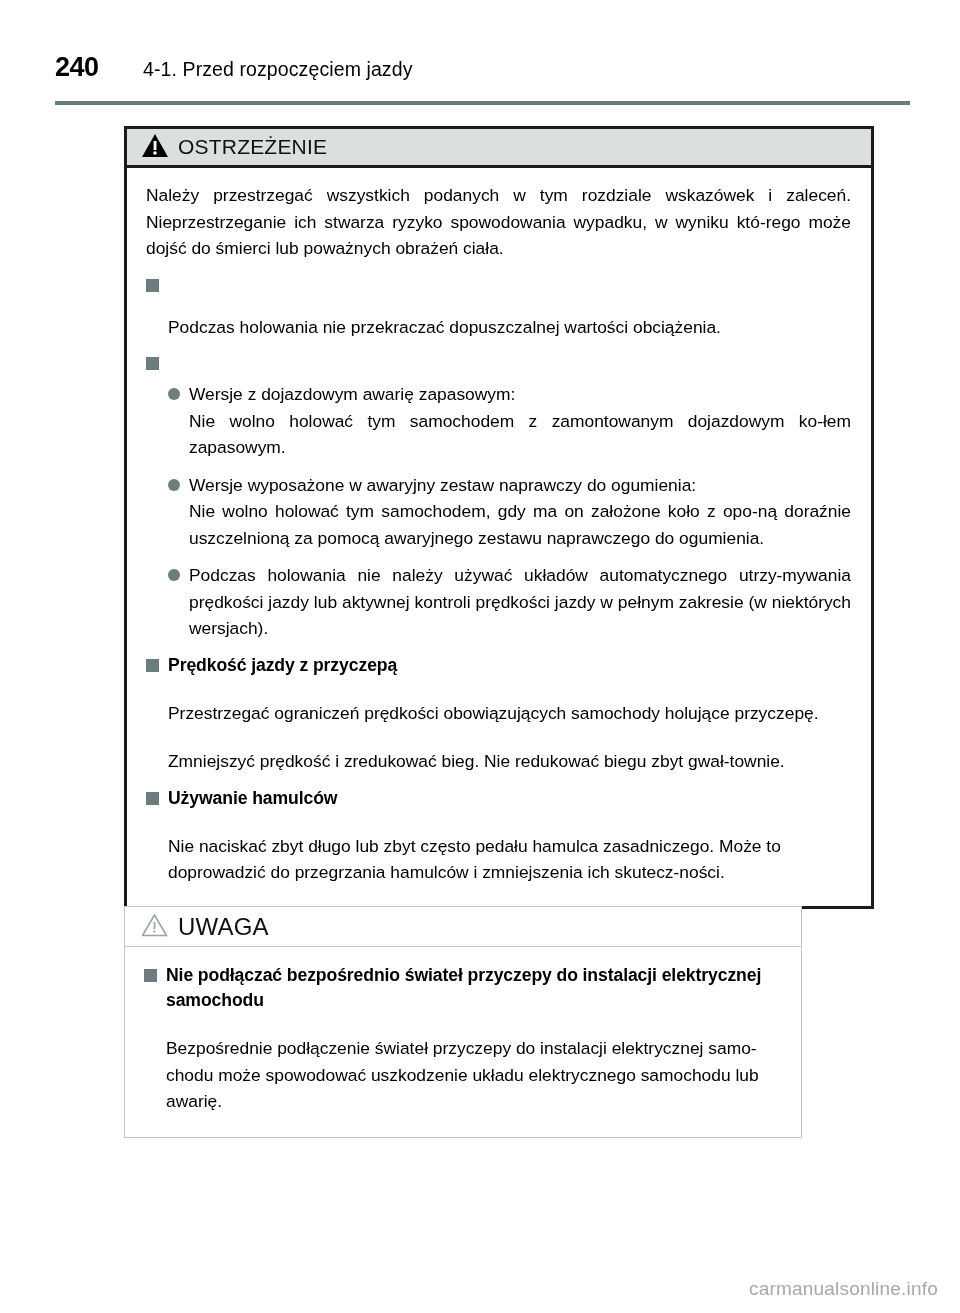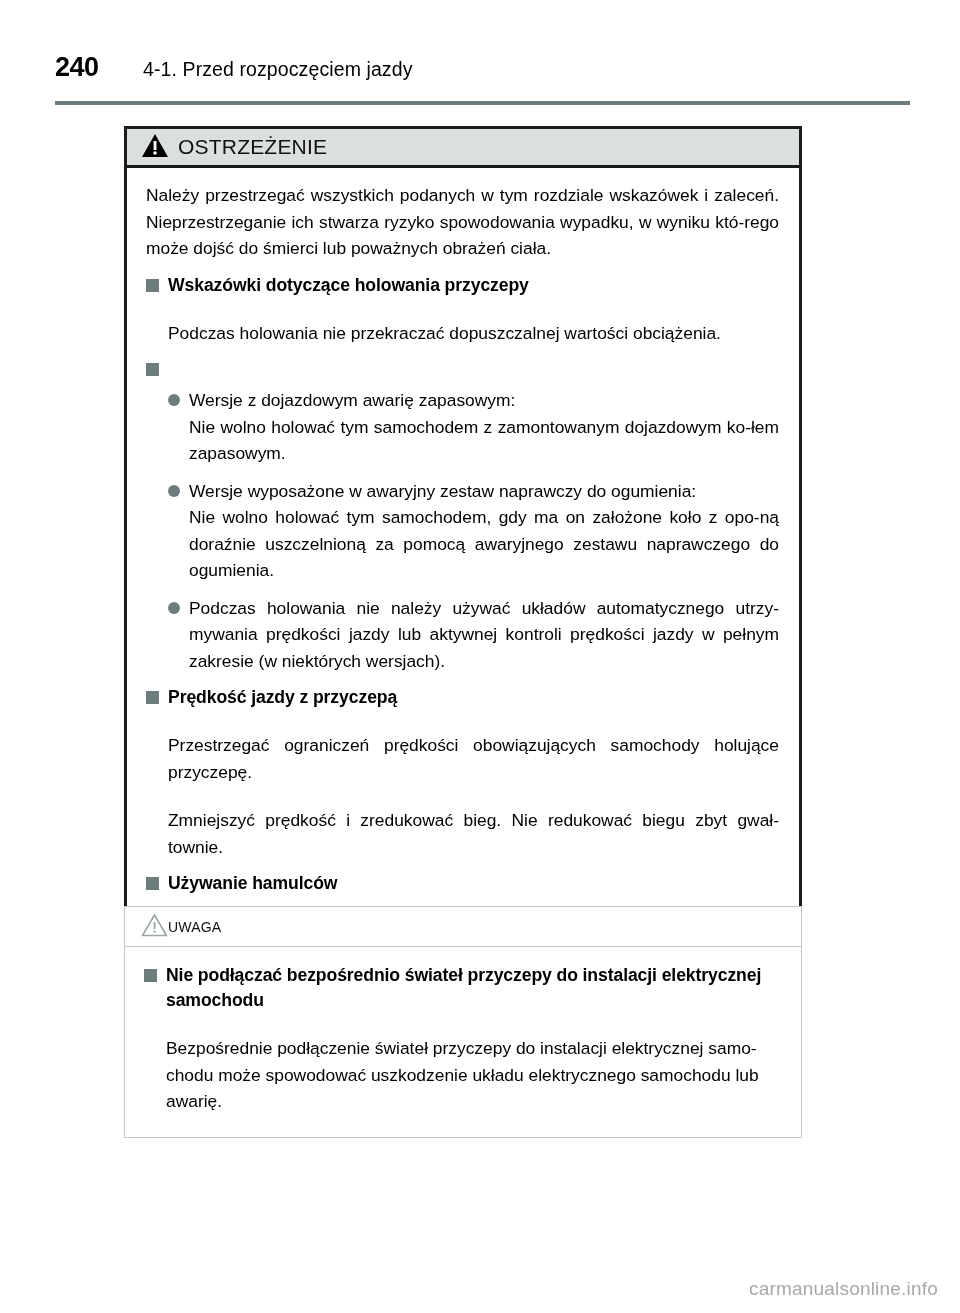--- a/index.html
+++ b/index.html
@@ -43,21 +43,21 @@
     width: 855px;
     height: 4px;
     background: #6b7c7c;
   }
 
   
   .warn-box {
     position: absolute;
     left: 124px;
     top: 126px;
-    width: 678px;
+    width: 750px;
     border: 3px solid #1b1b1b;
     box-sizing: border-box;
     background: #ffffff;
   }
   .warn-head {
     background: #dcdfdf;
     border-bottom: 3px solid #1b1b1b;
     height: 39px;
     display: flex;
     align-items: center;
@@ -90,22 +90,23 @@
   .note-head {
     background: #ffffff;
     border-bottom: 1px solid #c3c9c9;
     height: 40px;
     display: flex;
     align-items: center;
     padding-left: 16px;
     box-sizing: border-box;
   }
   .note-head .label {
-    font-size: 14px;
+    font-size: 24px;
     letter-spacing: 0.2px;
+    margin-left: 10px;
     color: #111;
   }
   .note-body {
     padding: 14px 20px 20px 19px;
     box-sizing: border-box;
   }
 
   
   .para {
     font-size: 17.4px;
@@ -196,21 +197,20 @@
     </span>
     <span class="label">OSTRZEŻENIE</span>
   </div>
 
   <div class="warn-body">
 
     <p class="para">Należy przestrzegać wszystkich podanych w tym rozdziale wskazówek i zaleceń. Nieprzestrzeganie ich stwarza ryzyko spowodowania wypadku, w wyniku któ-rego może dojść do śmierci lub poważnych obrażeń ciała.</p>
 
     <div class="head-item">
       <span class="sq"></span>
-      <span class="head-text">Wskazówki dotyczące holowania przyczepy</span>
     </div>
     <div class="sub-para">
       <p class="para">Podczas holowania nie przekraczać dopuszczalnej wartości obciążenia.</p>
     </div>
 
     <div class="head-item">
       <span class="sq"></span>
     </div>
 
     <div class="bullet-item">

